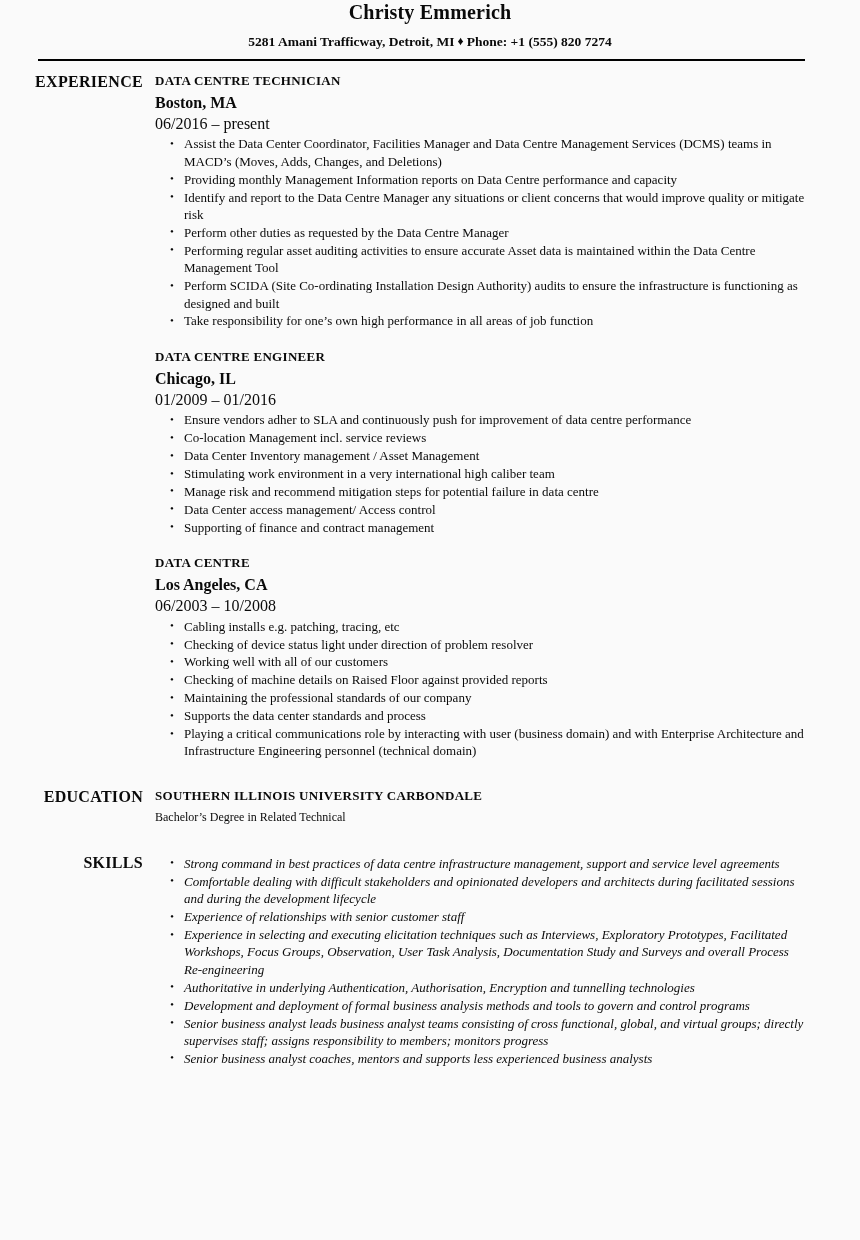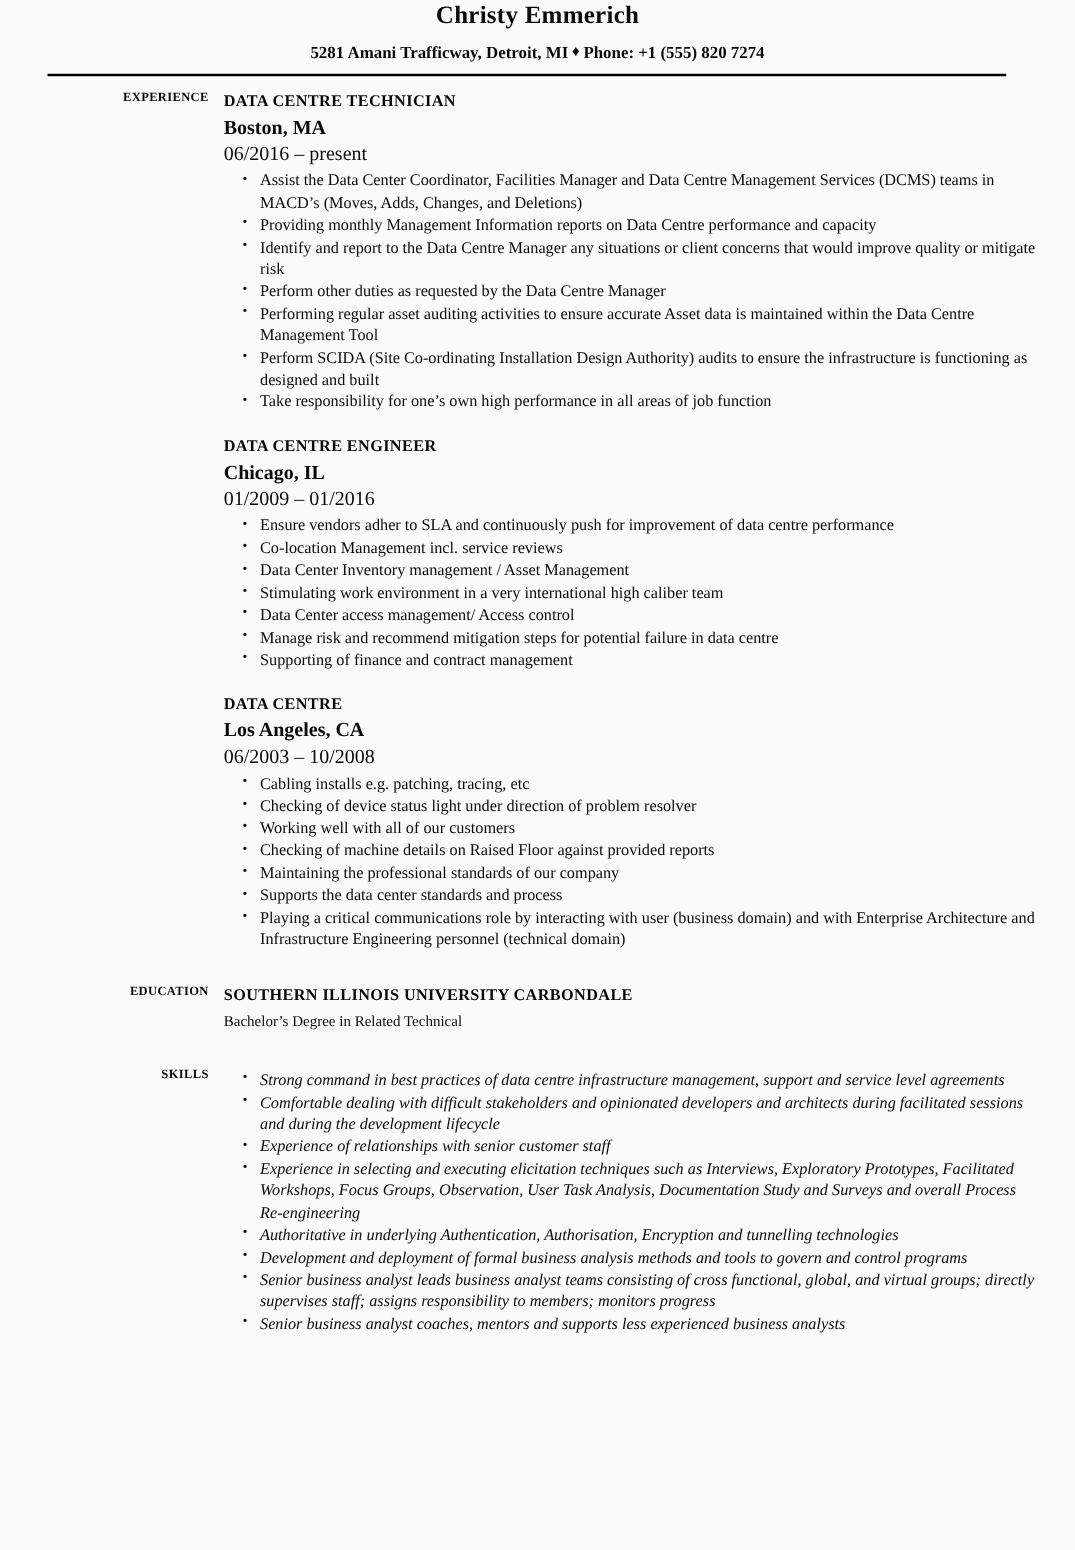--- a/index.html
+++ b/index.html
@@ -59,26 +59,25 @@
   .section {
     display: flex;
     align-items: flex-start;
     width: 100%;
     box-sizing: border-box;
   }
   .section-label-col {
     width: 143px;
     flex: 0 0 143px;
     text-align: right;
-    font-size: 10px;
+    font-size: 16px;
     font-weight: bold;
     letter-spacing: 0.3px;
     padding-right: 0;
     box-sizing: border-box;
-    margin-left: 24px;
   }
   .section-content-col {
     flex: 1 1 auto;
     padding-left: 12px;
     box-sizing: border-box;
     max-width: 662px;
   }
 
   #experience-section { margin-top: 12px; }
   #education-section  { margin-top: 28px; }
@@ -194,22 +193,22 @@
 
       <div class="job">
         <div class="job-title">DATA CENTRE ENGINEER</div>
         <div class="job-location">Chicago, IL</div>
         <div class="job-dates">01/2009 – 01/2016</div>
         <ul class="bullets">
           <li>Ensure vendors adher to SLA and continuously push for improvement of data centre performance</li>
           <li>Co-location Management incl. service reviews</li>
           <li>Data Center Inventory management / Asset Management</li>
           <li>Stimulating work environment in a very international high caliber team</li>
+          <li>Manage risk and recommend mitigation steps for potential failure in data centre</li>
           <li>Data Center access management/ Access control</li>
-          <li>Manage risk and recommend mitigation steps for potential failure in data centre</li>
           <li>Supporting of finance and contract management</li>
         </ul>
       </div>
 
       <div class="job">
         <div class="job-title">DATA CENTRE</div>
         <div class="job-location">Los Angeles, CA</div>
         <div class="job-dates">06/2003 – 10/2008</div>
         <ul class="bullets">
           <li>Cabling installs e.g. patching, tracing, etc</li>

